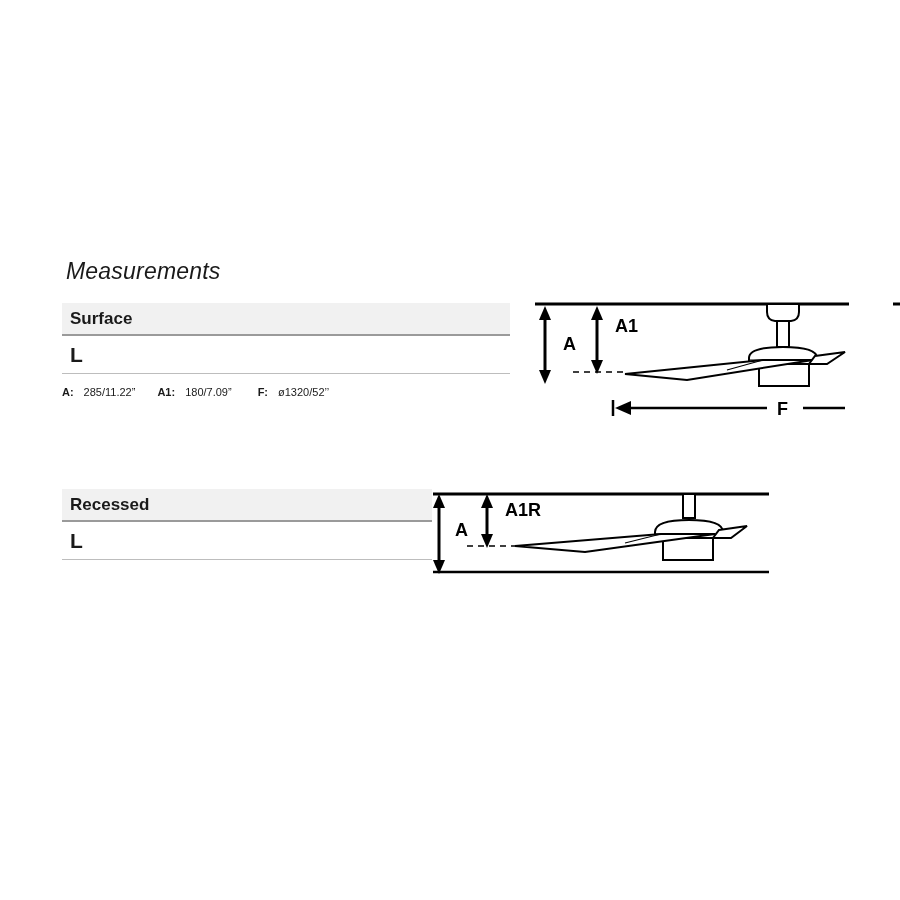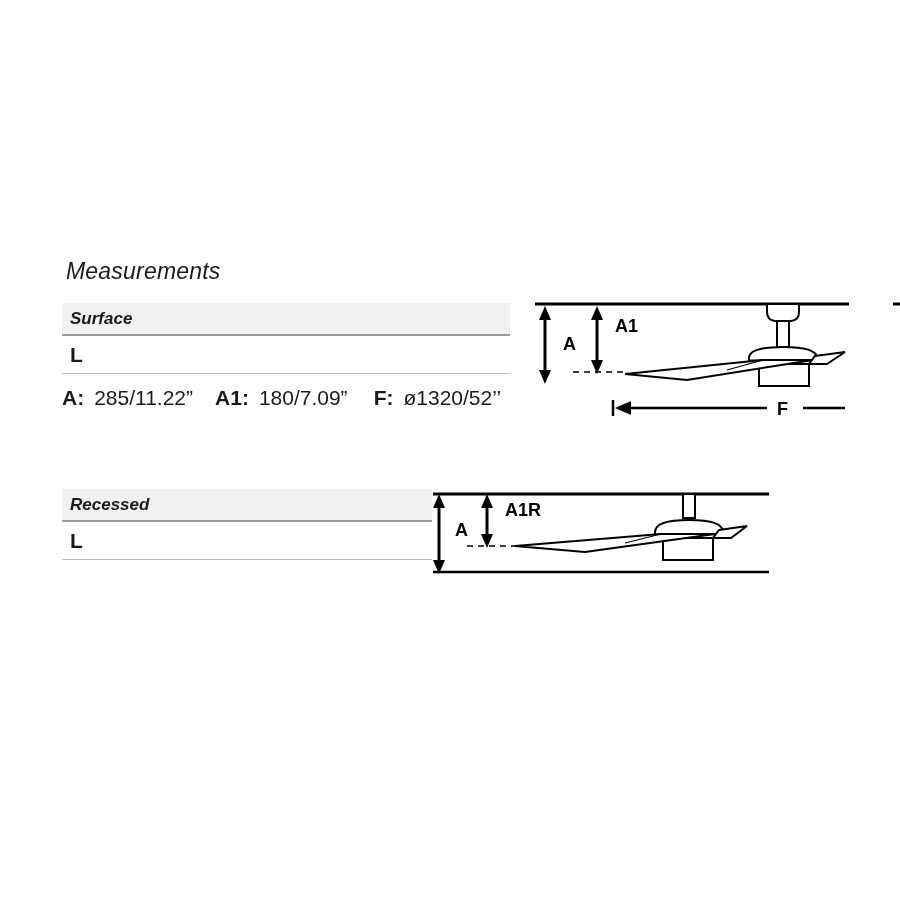--- a/index.html
+++ b/index.html
@@ -43,41 +43,40 @@
     background: #f1f1f1;
     height: 33px;
     border-bottom: 2px solid #9a9a9a;
     display: flex;
     align-items: center;
     padding-left: 8px;
     box-sizing: border-box;
   }
   .section-header .label {
     font-size: 17px;
-    font-style: italic;
     font-weight: bold;
   }
 
   .row-l {
     height: 38px;
     border-bottom: 1px solid #bdbdbd;
     display: flex;
     align-items: center;
     padding-left: 8px;
     box-sizing: border-box;
   }
   .row-l .letter {
     font-size: 21px;
     font-weight: bold;
   }
 
   .dims {
     padding-top: 12px;
     padding-left: 0px;
-    font-size: 21px;
+    font-size: 11px;
     white-space: nowrap;
   }
   .dims .k {
     font-weight: bold;
   }
   .dims .v {
     font-weight: normal;
   }
   .dims .gap-s { display: inline-block; width: 10px; }
   .dims .gap-m { display: inline-block; width: 22px; }

